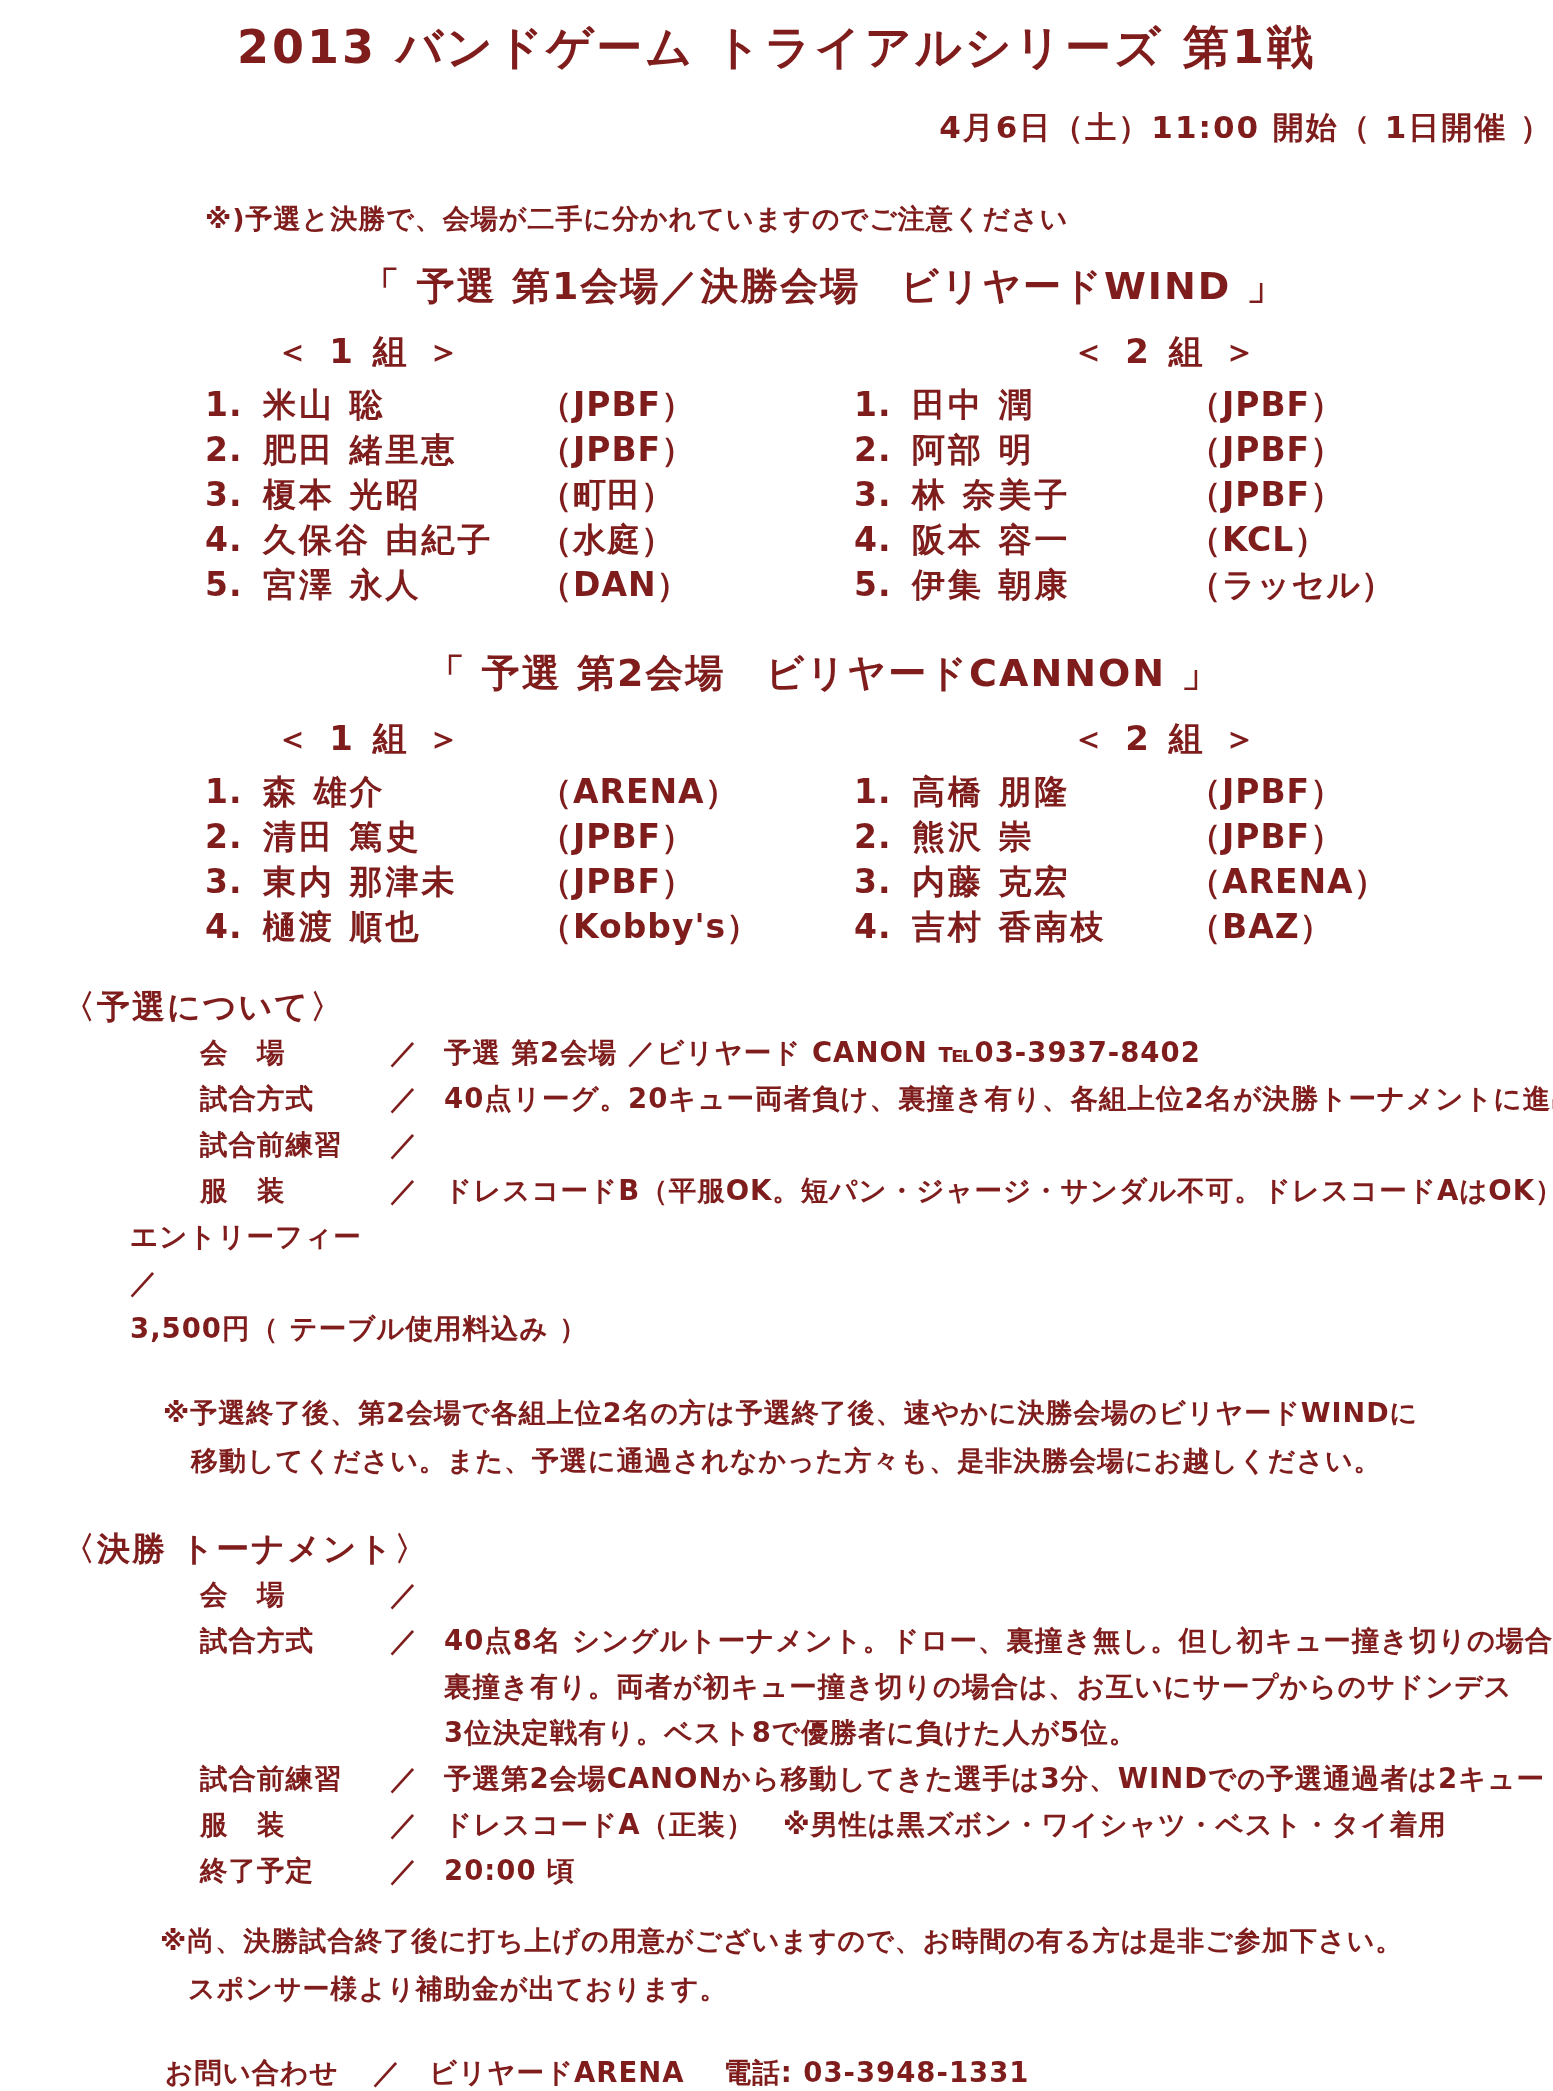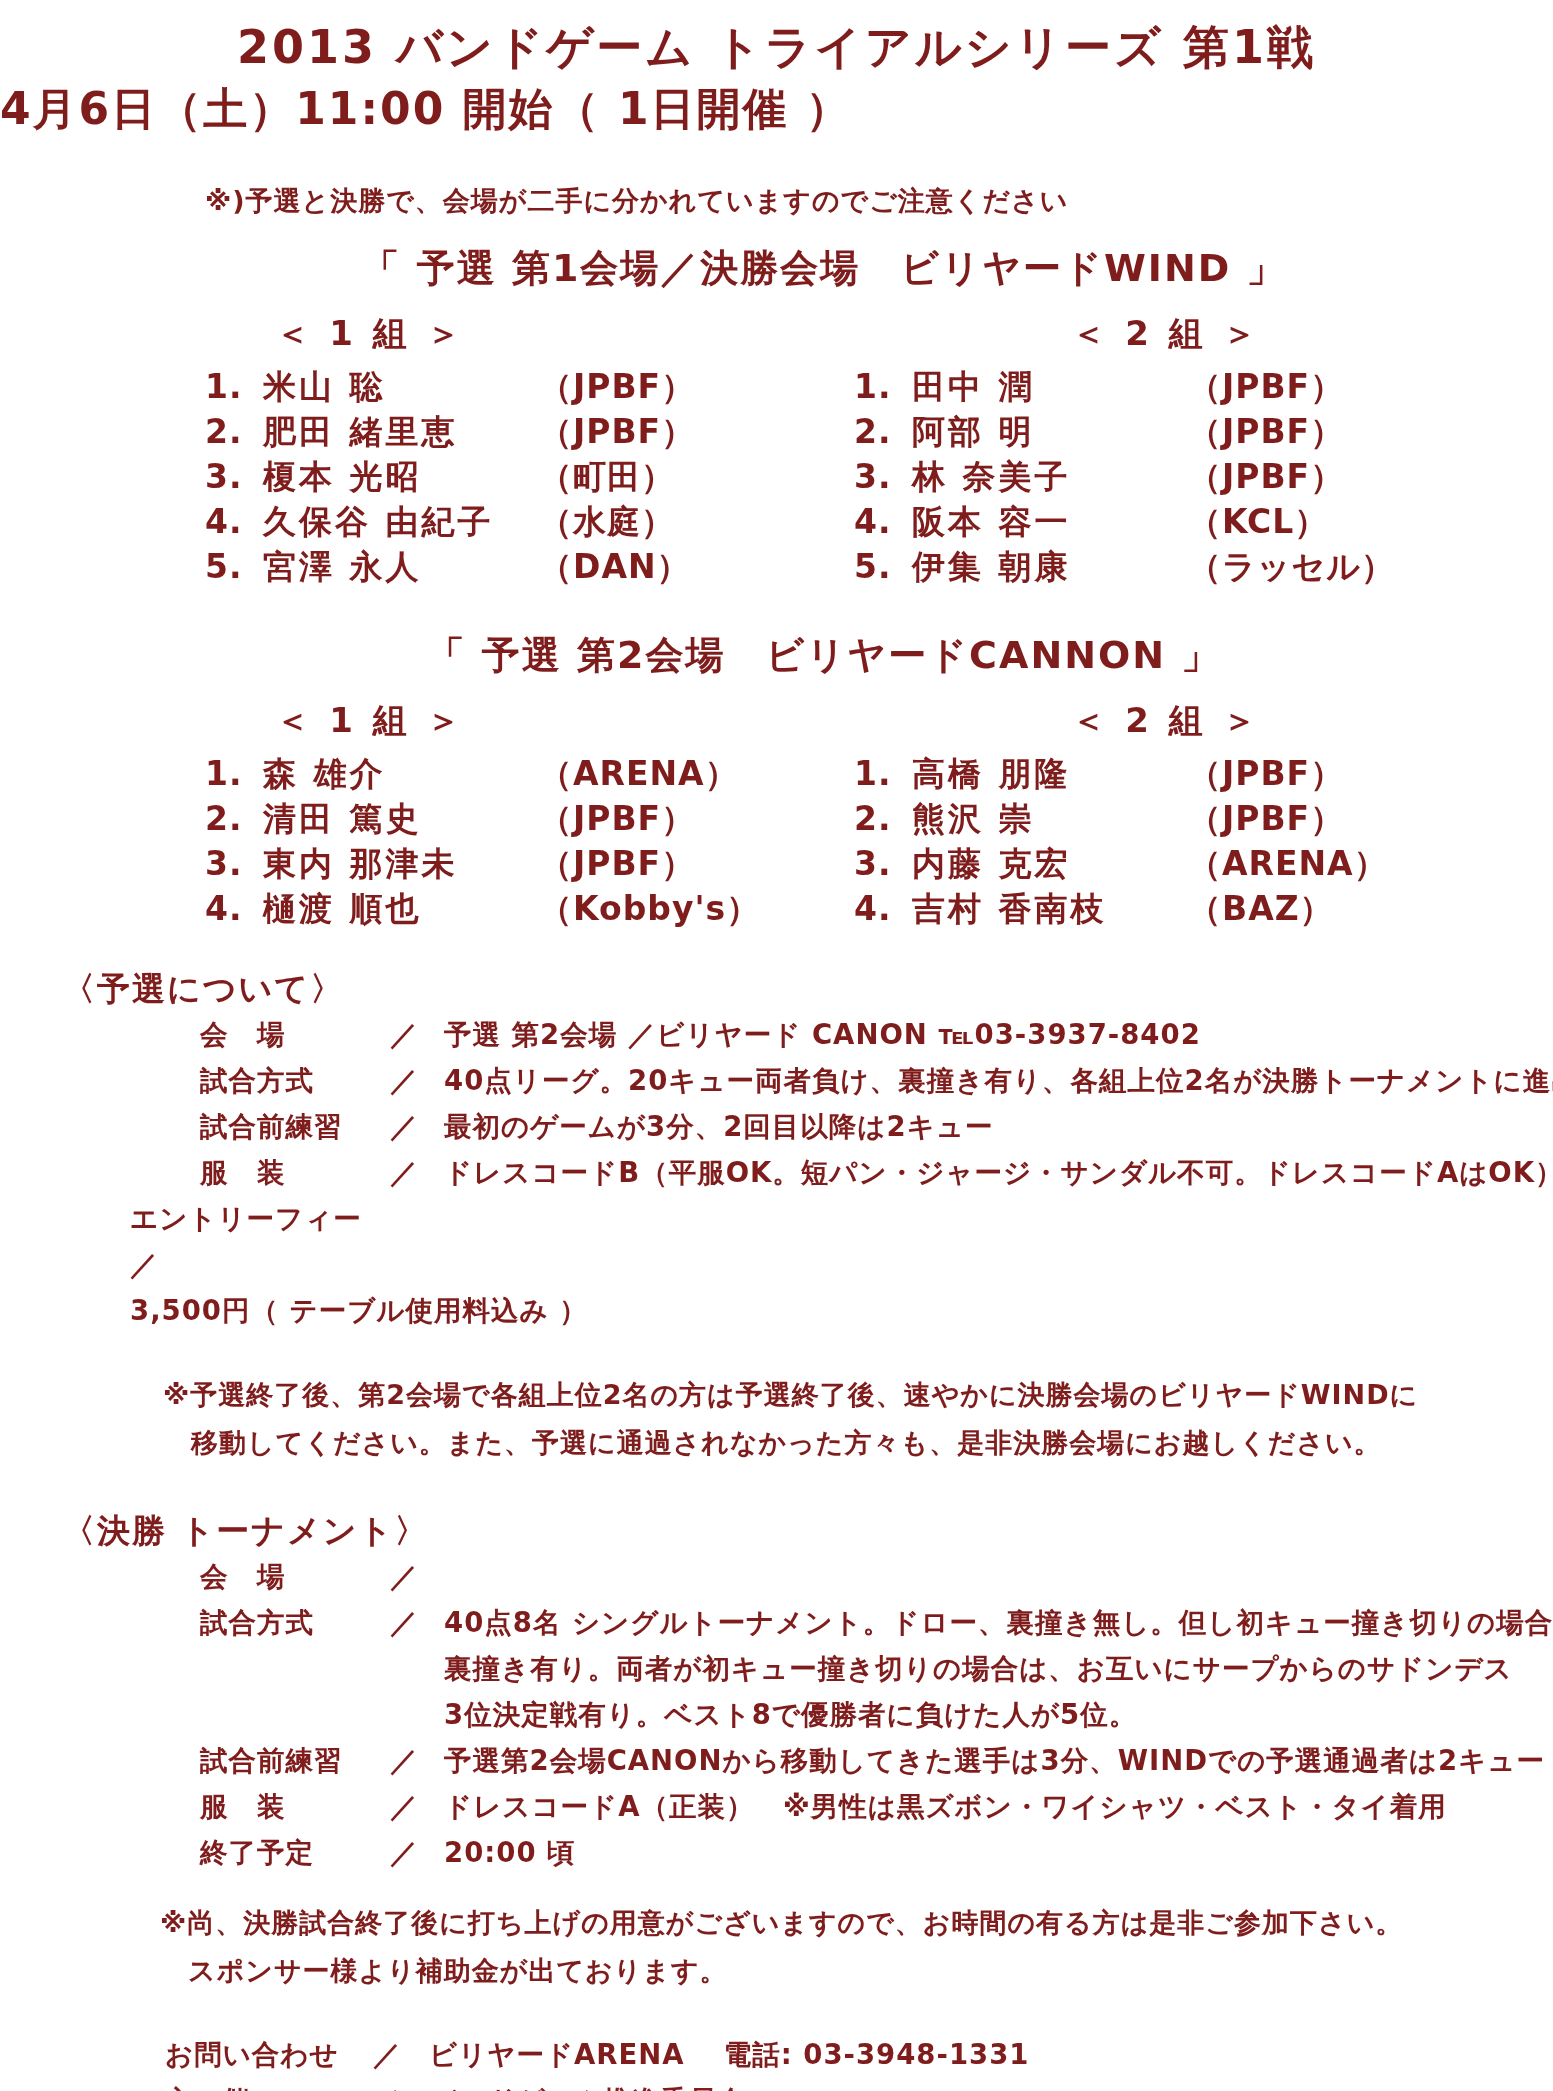--- a/index.html
+++ b/index.html
@@ -7,21 +7,21 @@
     width:1553px;height:2091px;margin:0 auto;background:#ffffff;
     box-sizing:border-box;padding-top:18px;overflow:hidden;
     font-family:"DejaVu Sans","Liberation Sans",sans-serif;
     color:#7f1d1d;font-weight:bold;
   }
   .title{
     text-align:center;font-size:46px;line-height:58px;
     letter-spacing:3px;white-space:nowrap;
   }
   .subtitle{
-    text-align:left;font-size:44px;line-height:46px;margin-top:10px;
+    text-align:right;font-size:31px;line-height:46px;margin-top:28px;
     letter-spacing:2px;
   }
   .notice{
     margin:50px 0 0 205px;font-size:27px;line-height:38px;letter-spacing:1px;
   }
   .venue-header{
     font-size:38px;line-height:52px;letter-spacing:2px;white-space:nowrap;text-align:center;
   }
   .venue-header.v1{margin:22px 0 0 95px;}
   .venue-header.v2{margin:40px 0 0 95px;}
@@ -198,23 +198,20 @@
   <div class="drow">
     <span class="dlabel">試合方式</span>
     <span class="dsep">／</span>
     <span class="dcontent">
       <div>40点リーグ。20キュー両者負け、裏撞き有り、各組上位2名が決勝トーナメントに進出</div>
     </span>
   </div>
   <div class="drow">
     <span class="dlabel">試合前練習</span>
     <span class="dsep">／</span>
-    <span class="dcontent">
-      <div>最初のゲームが3分、2回目以降は2キュー</div>
-    </span>
   </div>
   <div class="drow">
     <span class="dlabel">服　装</span>
     <span class="dsep">／</span>
     <span class="dcontent">
       <div>ドレスコードB（平服OK。短パン・ジャージ・サンダル不可。ドレスコードAはOK）</div>
     </span>
   </div>
   <div class="drow wide">
     <span class="dlabel">エントリーフィー</span>

